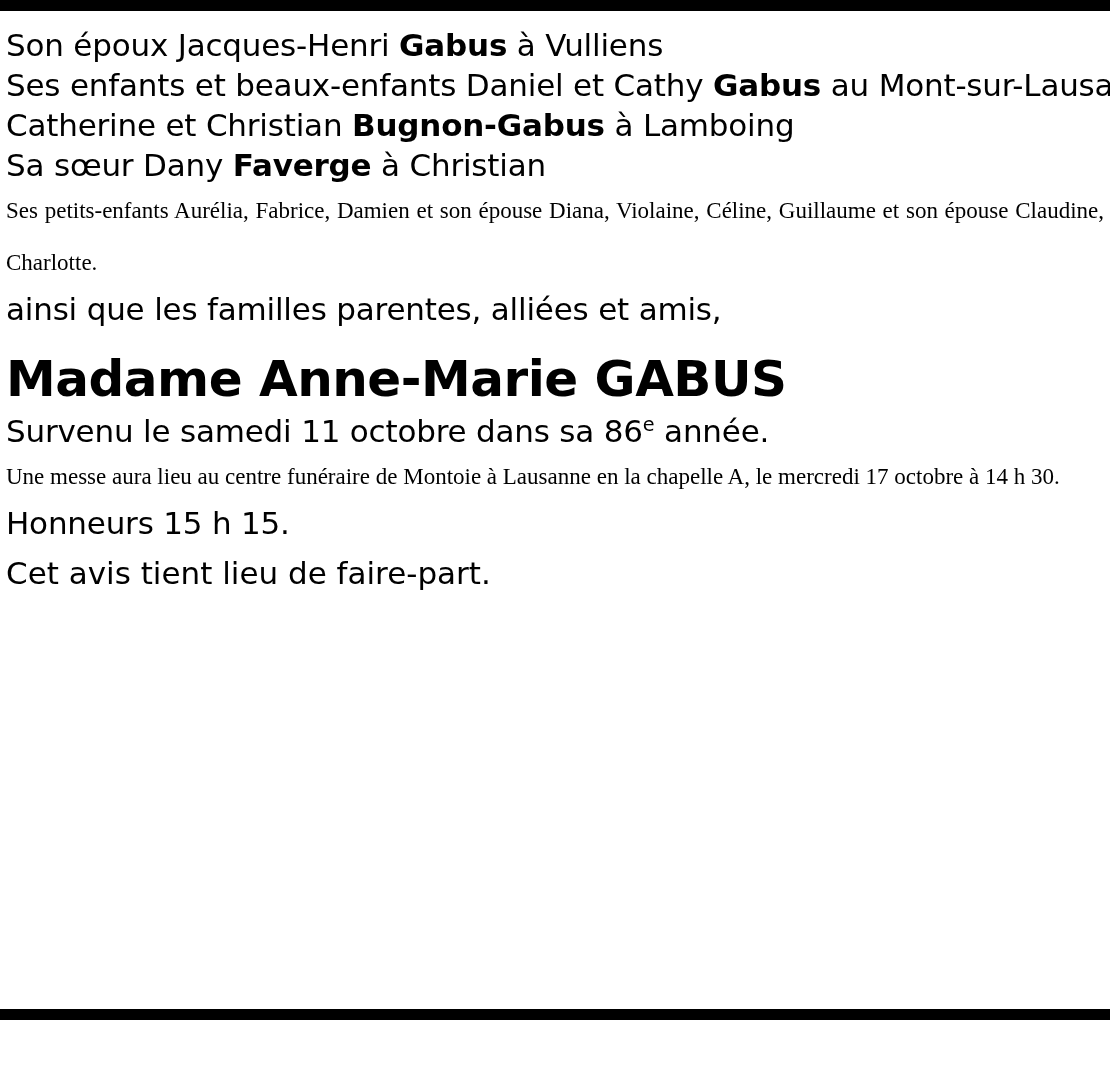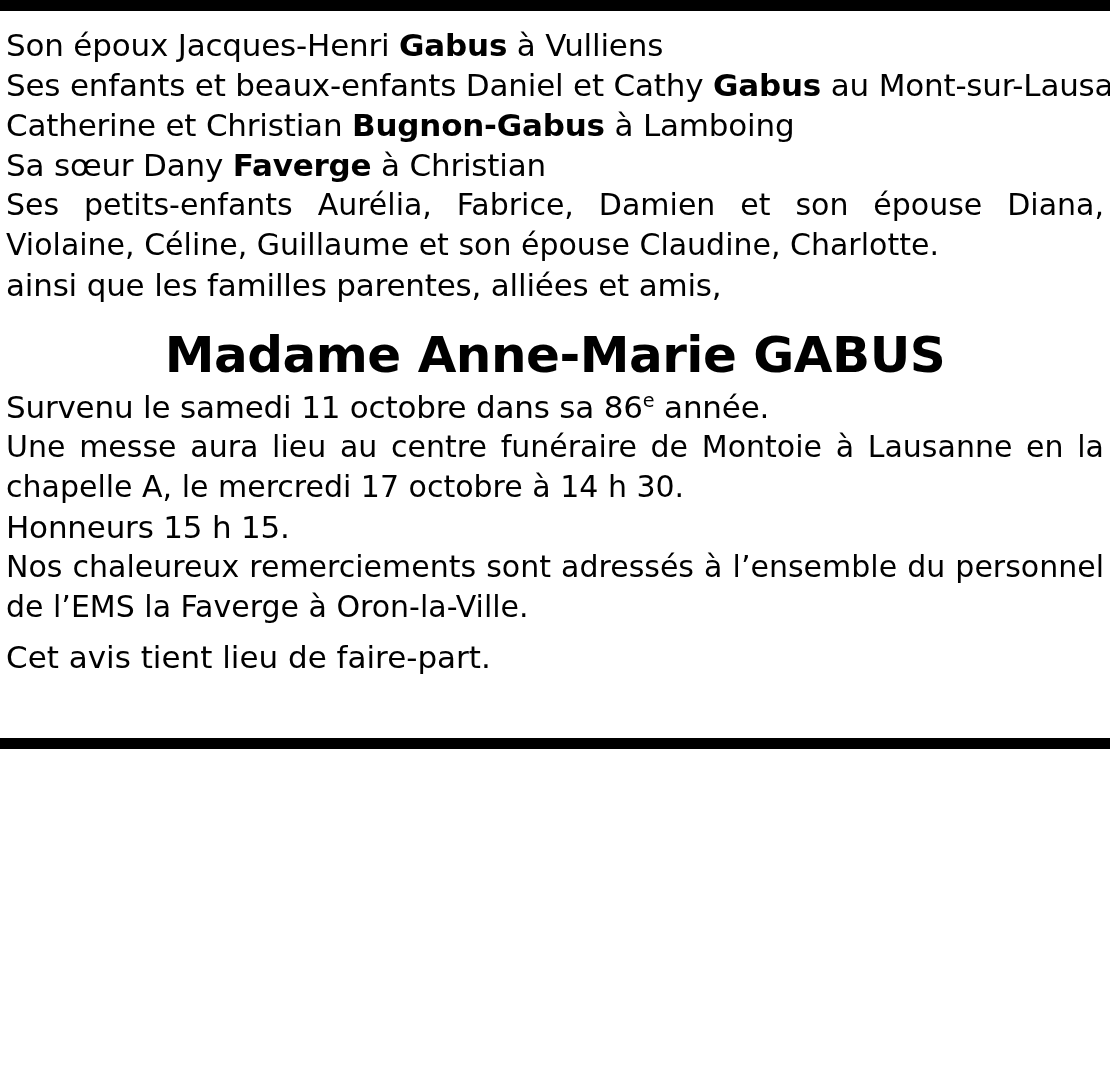--- a/index.html
+++ b/index.html
@@ -10,21 +10,21 @@
   body {
     width: 1110px;
     height: 1070px;
     font-family: "DejaVu Sans", sans-serif;
     color: #000000;
     overflow: hidden;
   }
   .notice {
     position: relative;
     width: 1110px;
-    height: 749px;
+    height: 1020px;
     box-sizing: border-box;
     display: flex;
     flex-direction: column;
   }
   .rule-top {
     width: 100%;
     height: 11px;
     background: #000000;
     flex: 0 0 auto;
   }
@@ -48,40 +48,41 @@
   }
   .line b, .bold {
     font-weight: bold;
   }
   .lead-line {
     font-size: 31px;
     line-height: 40px;
     margin-top: 8px;
   }
   .deceased-name {
-    text-align: center;
+    text-align: left;
     font-weight: bold;
     font-size: 50px;
     line-height: 64px;
     letter-spacing: -0.5px;
     margin-top: 18px;
   }
   .nee {
     text-align: center;
     font-weight: bold;
     font-size: 28px;
     line-height: 36px;
     margin-top: 4px;
     margin-bottom: 10px;
   }
   .para {
-    font-size: 30px;
-    line-height: 40px;
+    font-size: 23px;
+    line-height: 52px;
     text-align: justify;
     text-justify: inter-word;
+    font-family: Liberation Serif, serif;
   }
   .closing {
     text-align: left;
     font-size: 31px;
     line-height: 40px;
     margin-top: 10px;
   }
   sup {
     font-size: 0.62em;
     vertical-align: super;
@@ -115,21 +116,20 @@
 
     <div class="deceased-name">Madame Anne-Marie GABUS</div>
 
 
     <div class="line"><span>Survenu le samedi 11 octobre dans sa 86</span><sup>e</sup><span> année.</span></div>
 
     <div class="para">Une messe aura lieu au centre funéraire de Montoie à Lausanne en la chapelle A, le mercredi 17 octobre à 14 h 30.</div>
 
     <div class="line">Honneurs 15 h 15.</div>
 
-    <div class="para">Nos chaleureux remerciements sont adressés à l’ensemble du personnel de l’EMS la Faverge à Oron-la-Ville.</div>
 
 
     <div class="closing">Cet avis tient lieu de faire-part.</div>
 
   </div>
 
   <div class="rule-bottom"></div>
 
 </div>
 

